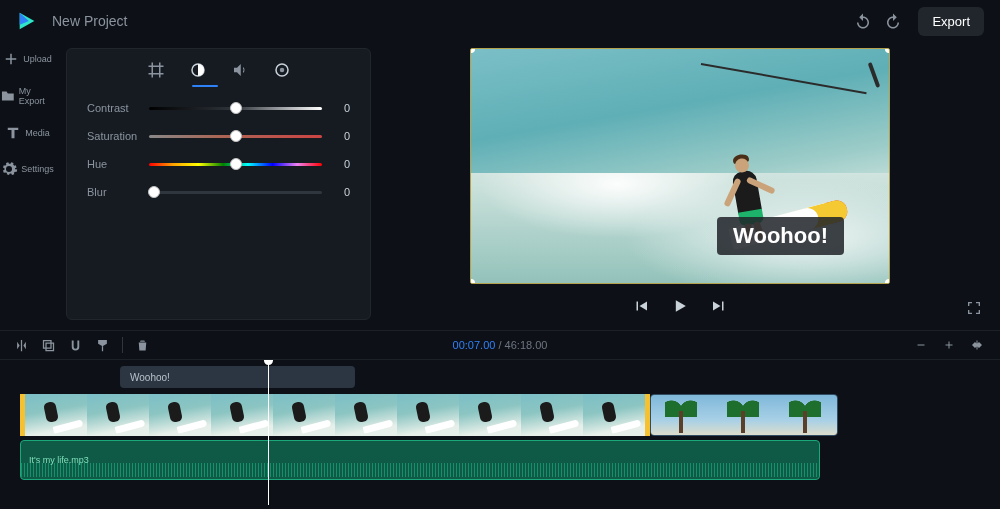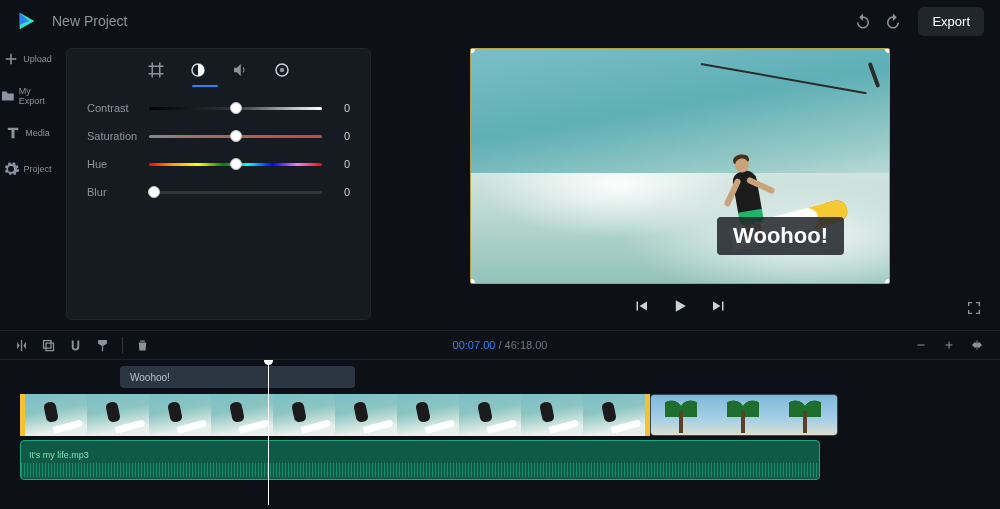--- a/index.html
+++ b/index.html
@@ -128,21 +128,21 @@
 .vthumb { width:62px; height:42px; flex-shrink:0; position:relative;}
 .vthumb.surf { background: linear-gradient(170deg,#7bbfc7 0%, #8cc5c2 40%, #e6efe9 80%);}
 .vthumb.surf::after{content:'';position:absolute;left:20px;top:8px;width:12px;height:20px;background:#1b1b1b;border-radius:5px;transform:rotate(-12deg);}
 .vthumb.surf::before{content:'';position:absolute;right:4px;bottom:6px;width:30px;height:7px;background:#fff;border-radius:4px 14px 14px 4px;transform:rotate(-15deg);}
 .vthumb.palm { background: linear-gradient(180deg,#7fb8da 0%, #a8d0e6 60%, #e3dfc8 100%);}
 .vthumb.palm::after{content:'';position:absolute;left:28px;bottom:4px;width:4px;height:22px;background:#5a4028;}
 .vthumb.palm::before{content:'';position:absolute;left:14px;top:4px;width:32px;height:18px;background:radial-gradient(circle at 50% 90%, #1e6e2e 0 40%, transparent 42%),radial-gradient(circle at 20% 70%, #1e6e2e 0 38%, transparent 40%),radial-gradient(circle at 80% 70%, #1e6e2e 0 38%, transparent 40%);}
 .vclip.b{border:1px solid #2f4c63;border-radius:4px;}
 
 .track-audio { position:relative; height:26px; margin:4px 20px;}
-.audio-clip { position:absolute; left:0; width:800px; height:26px; background:#0e5a47; border:1px solid #1aa87b; border-radius:4px; overflow:hidden; display:flex; align-items:flex-end; padding:19px 8px;}
+.audio-clip { position:absolute; left:0; width:800px; height:26px; background:#0e5a47; border:1px solid #1aa87b; border-radius:4px; overflow:hidden; display:flex; align-items:center; padding:19px 8px;}
 .audio-clip span{color:#7fe0b8;font-size:9px;z-index:1;}
 .waveform{position:absolute;left:0;right:0;bottom:2px;height:14px;background:repeating-linear-gradient(90deg,#1aa87b 0 1px,transparent 1px 3px);opacity:.7;}
 .waveform::after{content:'';position:absolute;inset:0;background:repeating-linear-gradient(90deg,transparent 0 2px,#0e5a47 2px 3px);mix-blend-mode:multiply;}
 </style>
 </head>
 <body>
 
 <div class="topbar">
   <svg class="logo" viewBox="0 0 24 24">
     <path d="M4 3 L20 12 L4 21 Z" fill="#2fe6c8"></path>
@@ -175,21 +175,21 @@
   <div class="rail-item">
     <svg viewBox="0 0 24 24">
         <path d="M5 5h14v3h-5v11h-4V8H5z"></path>
       </svg>
     <span>Media</span>
   </div>
   <div class="rail-item">
     <svg viewBox="0 0 24 24">
         <path d="M12 8a4 4 0 100 8 4 4 0 000-8zm9 4l2 1-1 3-2-.5a8 8 0 01-1.5 1.5l.5 2-3 1-1-2a8 8 0 01-2 0l-1 2-3-1 .5-2A8 8 0 017 16.5L5 17l-1-3 2-1a8 8 0 010-2l-2-1 1-3 2 .5A8 8 0 018.5 6L8 4l3-1 1 2a8 8 0 012 0l1-2 3 1-.5 2A8 8 0 0119 7.5l2-.5 1 3-2 1a8 8 0 010 2z"></path>
       </svg>
-    <span>Project</span>
+    <span>Settings</span>
   </div>
 </div>
 
 <div class="adjust-panel">
   <div class="tab-row">
     <svg class="tab-icon" viewBox="0 0 24 24">
         <path d="M6 2h2v4h8V2h2v4h4v2h-4v8h4v2h-4v4h-2v-4H8v4H6v-4H2v-2h4V8H2V6h4zM8 8v8h8V8z"></path>
       </svg>
     <svg class="tab-icon active" viewBox="0 0 24 24">
         <circle cx="12" cy="12" r="8" fill="none" stroke="currentColor" stroke-width="2"></circle>

